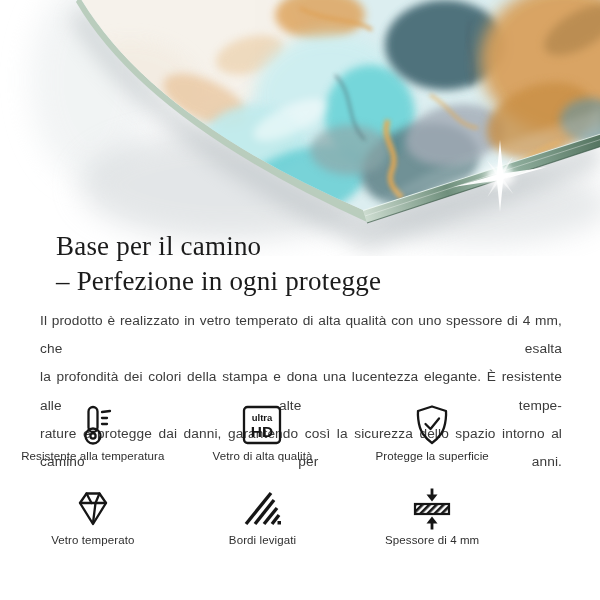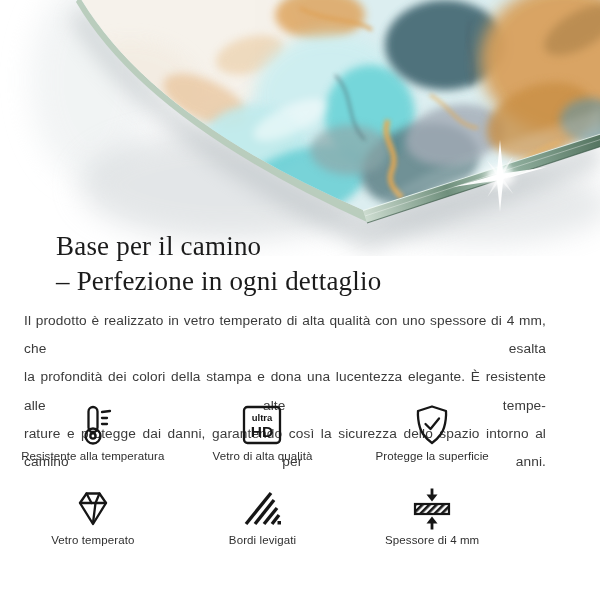--- a/index.html
+++ b/index.html
@@ -11,21 +11,21 @@
   .hero{position:absolute;left:0;top:0;width:600px;height:256px;}
   .hero svg{display:block;}
   
   .heading{
     position:absolute;left:56px;top:229px;width:530px;
     font-family:"Liberation Serif","DejaVu Serif",serif;
     font-size:27px;line-height:35px;color:#1b1b1b;letter-spacing:.2px;font-weight:400;
   }
   
   .desc{
-    position:absolute;left:24px;top:307px;width:522px;
+    position:absolute;left:40px;top:307px;width:522px;
     font-size:13.7px;line-height:28.2px;color:#3b3b3b;letter-spacing:.1px;
   }
   .desc .line{text-align:justify;text-align-last:justify;white-space:normal;}
   
   .features{
     position:absolute;left:8px;top:400px;width:509px;
     display:grid;grid-template-columns:repeat(3,1fr);row-gap:22px;
   }
   .feature{display:flex;flex-direction:column;align-items:center;}
   .feature .icon-box{height:50px;display:flex;align-items:center;justify-content:flex-end;}
@@ -120,21 +120,21 @@
         <polygon points="500,129 503,177 500,225 497,177" transform="rotate(78 500 177)" opacity="0.95" fill="#ffffff"></polygon>
         <polygon points="500,153 502,177 500,201 498,177" transform="rotate(32 500 177)" opacity="0.55" fill="#ffffff"></polygon>
         <polygon points="500,155 502,177 500,199 498,177" transform="rotate(-38 500 177)" opacity="0.5" fill="#ffffff"></polygon>
         <circle cx="500" cy="177" r="3.5" fill="#ffffff"></circle>
       </g>
     </svg>
   </div>
 
   <h1 class="heading" style="margin:0;font-weight:400;">
     <span style="display:block;">Base per il camino</span>
-    <span style="display:block;">– Perfezione in ogni dettaglio</span>
+    <span style="display:block;">– Perfezione in ogni protegge</span>
   </h1>
 
   <div class="desc">
     <div class="line">Il prodotto è realizzato in vetro temperato di alta qualità con uno spessore di 4 mm, che esalta</div>
     <div class="line">la profondità dei colori della stampa e dona una lucentezza elegante. È resistente alle alte tempe-</div>
     <div class="line">rature e protegge dai danni, garantendo così la sicurezza dello spazio intorno al camino per anni.</div>
   </div>
 
   <div class="features">
 

